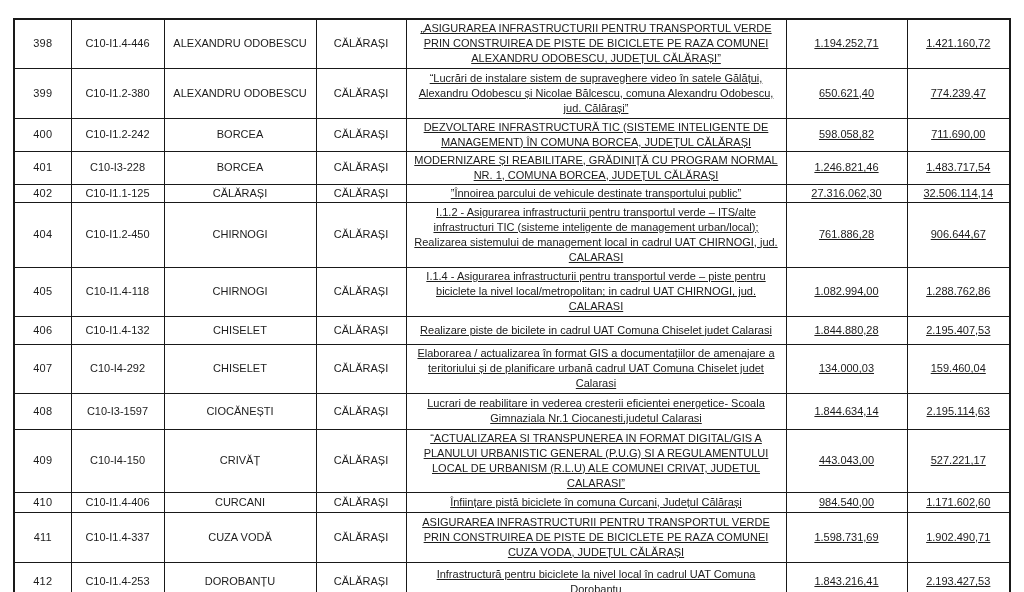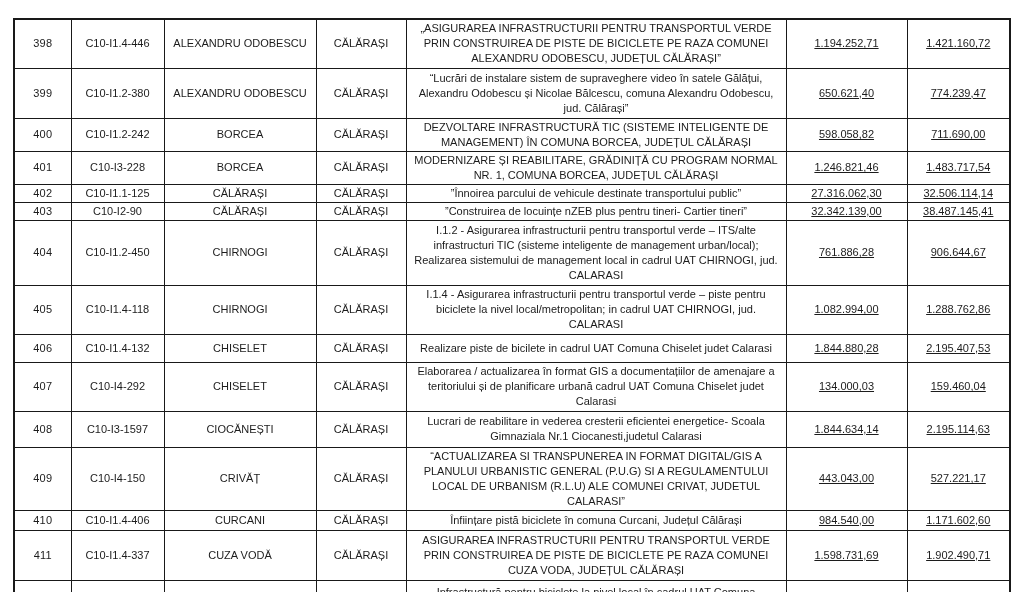--- a/index.html
+++ b/index.html
@@ -34,21 +34,21 @@
     font-size: 11px;
     line-height: 15px;
     padding: 1px 3px;
     overflow: hidden;
     word-wrap: break-word;
   }
   td.col-num      { letter-spacing: 0.2px; }
   td.col-code     { }
   td.col-locality { }
   td.col-county   { }
-  td.col-title    { padding: 1px 5px; }
+  td.col-title    { padding: 1px 5px; text-decoration: underline; }
   td.col-amt      { white-space: nowrap; text-decoration: underline; }
 </style>
 </head>
 <body>
 
 <div class="page">
   <table class="funding">
     <colgroup>
       <col style="width:57px">
       <col style="width:93px">
@@ -96,29 +96,20 @@
     <td class="col-amt">1.483.717,54</td>
   </tr>
         <tr style="height: 17px;">
     <td class="col-num">402</td>
     <td class="col-code">C10-I1.1-125</td>
     <td class="col-locality">CĂLĂRAȘI</td>
     <td class="col-county">CĂLĂRAȘI</td>
     <td class="col-title">”Înnoirea parcului de vehicule destinate transportului public”</td>
     <td class="col-amt">27.316.062,30</td>
     <td class="col-amt">32.506.114,14</td>
-  </tr>
-        <tr style="height: 16px;">
-    <td class="col-num">403</td>
-    <td class="col-code">C10-I2-90</td>
-    <td class="col-locality">CĂLĂRAȘI</td>
-    <td class="col-county">CĂLĂRAȘI</td>
-    <td class="col-title">”Construirea de locuințe nZEB plus pentru tineri- Cartier tineri”</td>
-    <td class="col-amt">32.342.139,00</td>
-    <td class="col-amt">38.487.145,41</td>
   </tr>
         <tr style="height: 65px;">
     <td class="col-num">404</td>
     <td class="col-code">C10-I1.2-450</td>
     <td class="col-locality">CHIRNOGI</td>
     <td class="col-county">CĂLĂRAȘI</td>
     <td class="col-title">I.1.2 - Asigurarea infrastructurii pentru transportul verde – ITS/alte infrastructuri TIC (sisteme inteligente de management urban/local); Realizarea sistemului de management local in cadrul UAT CHIRNOGI, jud. CALARASI</td>
     <td class="col-amt">761.886,28</td>
     <td class="col-amt">906.644,67</td>
   </tr>

